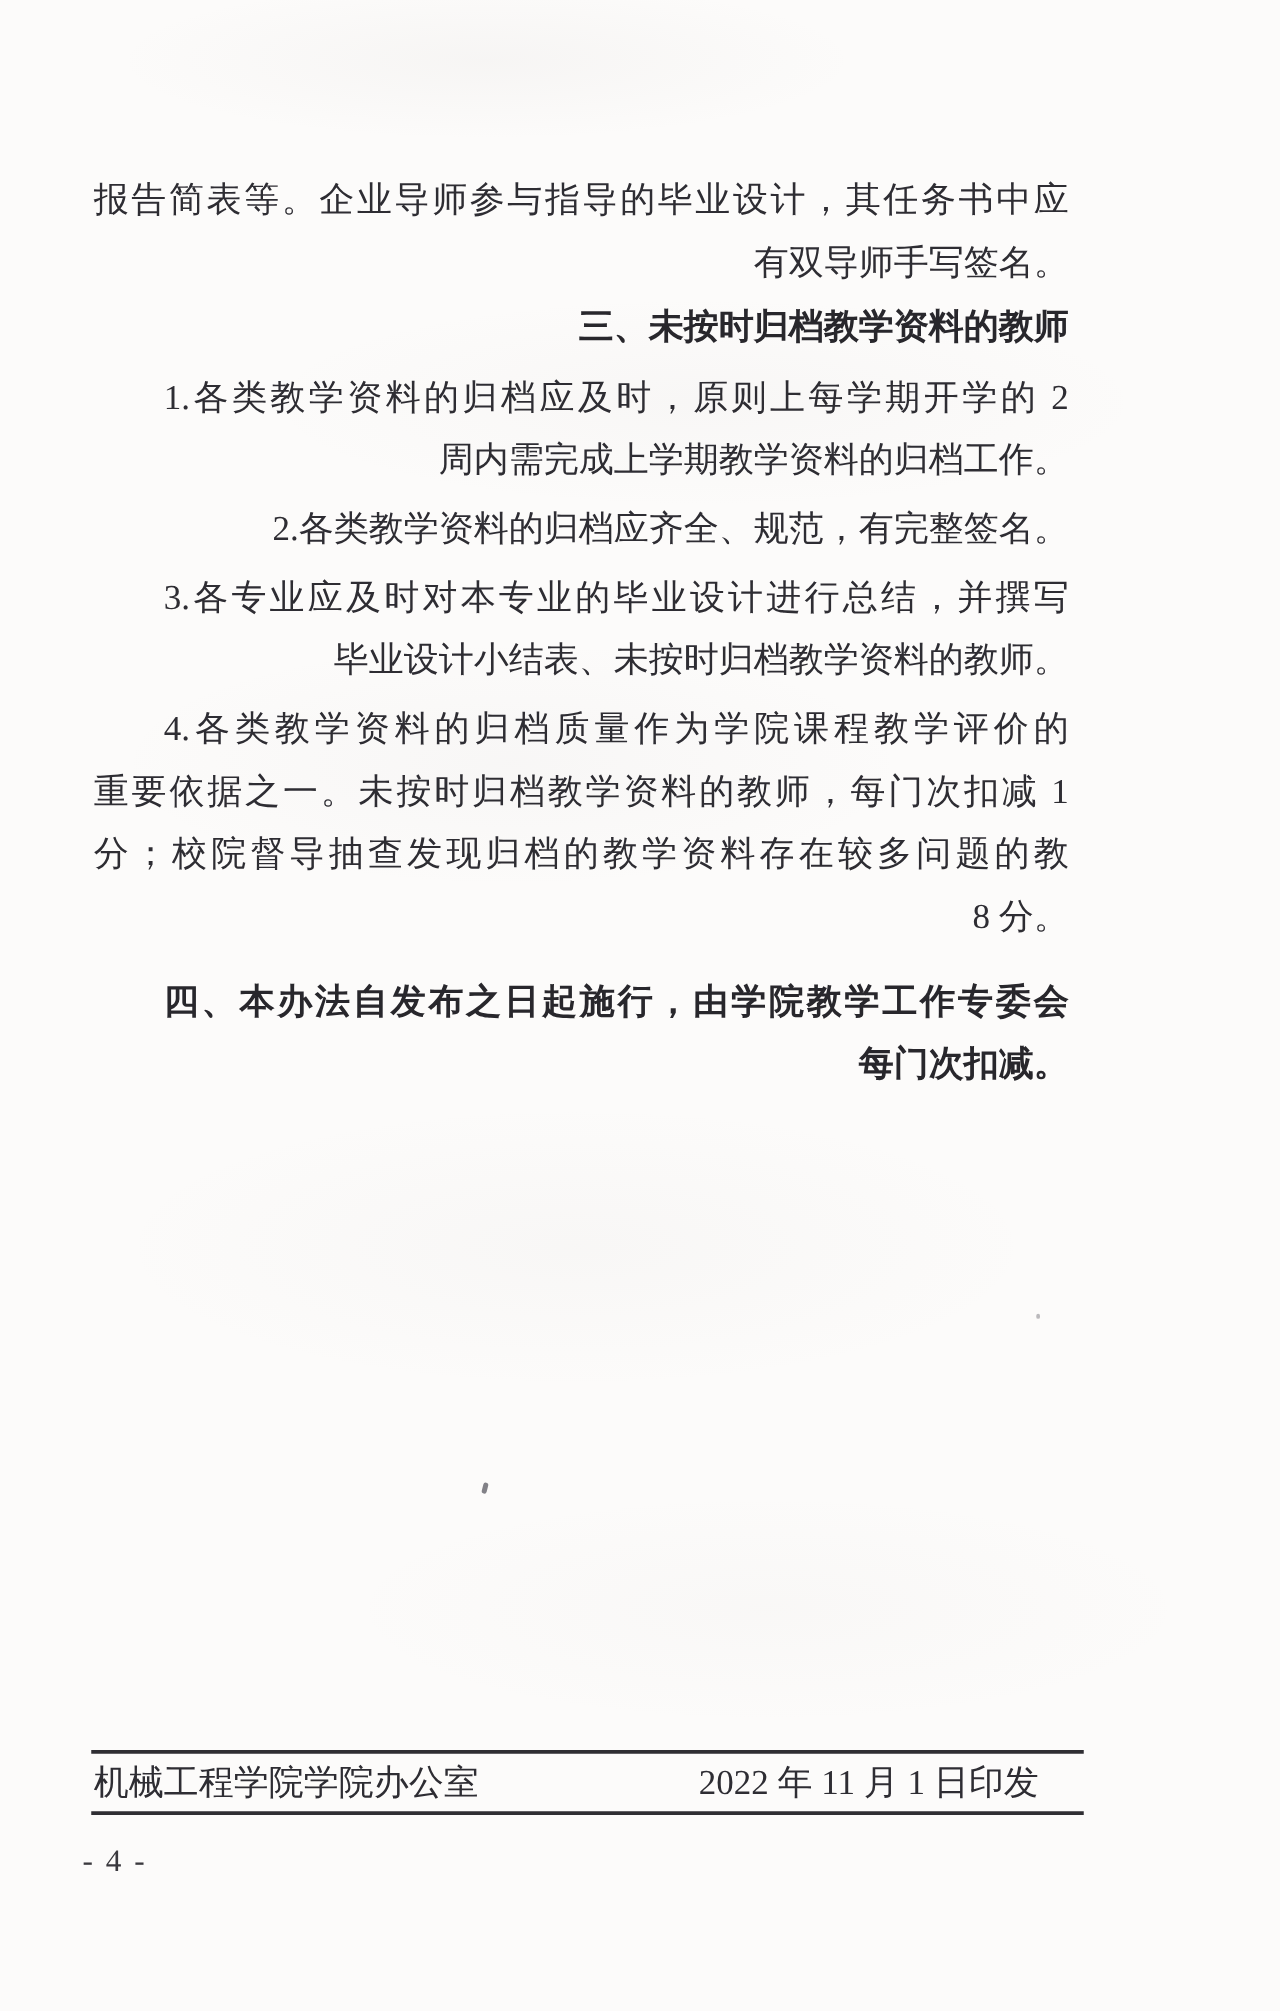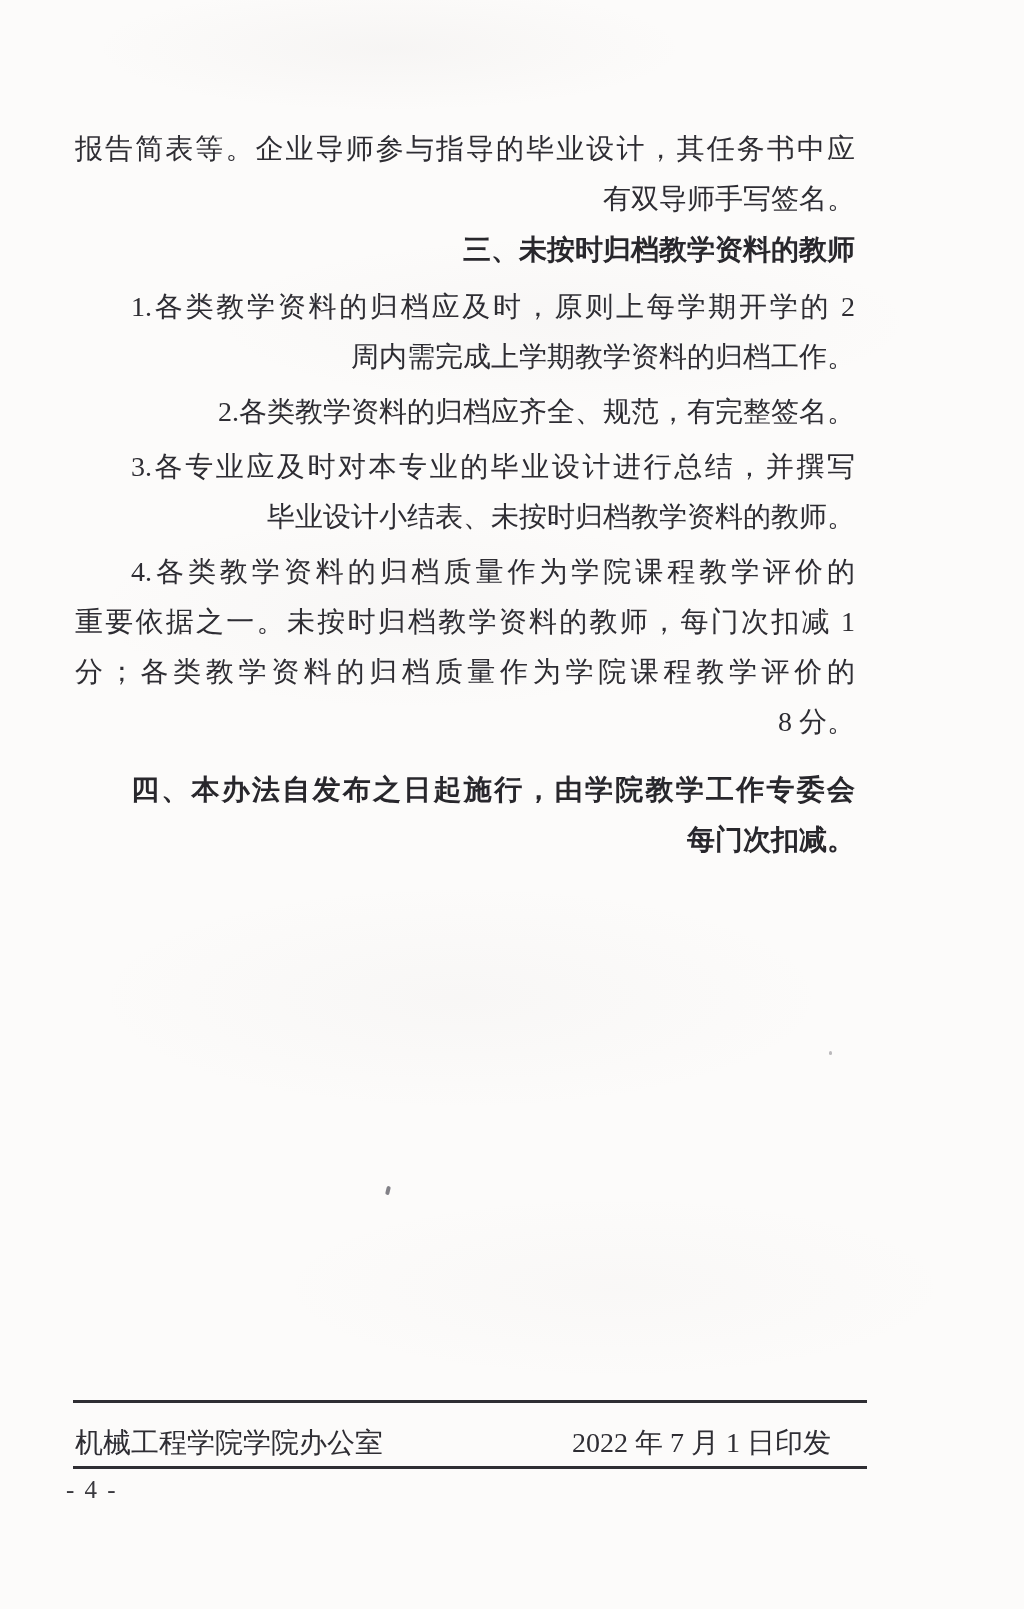--- a/index.html
+++ b/index.html
@@ -19,21 +19,21 @@
       radial-gradient(ellipse 420px 90px at 38% 3%, rgba(175,168,165,0.07), transparent 70%),
       radial-gradient(ellipse 500px 120px at 55% 20%, rgba(175,168,170,0.05), transparent 70%),
       radial-gradient(ellipse 450px 140px at 40% 38%, rgba(170,165,168,0.05), transparent 70%),
       radial-gradient(ellipse 520px 160px at 45% 62%, rgba(175,170,168,0.05), transparent 70%),
       radial-gradient(ellipse 480px 130px at 60% 80%, rgba(175,168,165,0.04), transparent 70%),
       #fcfbfa;
   }
   .content {
     position: absolute;
     left: 75px;
-    top: 124px;
+    top: 136px;
     width: 780px;
   }
   .block { margin: 0 0 5px 0; }
   .block[data-name="intro-paragraph"] { margin-bottom: 1px; }
   .block[data-name="heading-3"] { margin-bottom: 7px; }
   .block[data-name="heading-4"] { margin-top: 18px; }
   .line {
     font-size: 28px;
     line-height: 50px;
     white-space: nowrap;
@@ -60,21 +60,20 @@
     border-bottom: 3px solid #2f2e33;
   }
   .footer-row {
     height: 46px;
     display: flex;
     align-items: center;
     justify-content: space-between;
     font-size: 28px;
     padding: 0 36px 0 2px;
     box-sizing: border-box;
-    margin-top: 17px;
   }
   .page-number {
     position: absolute;
     left: 66px;
     top: 1476px;
     font-size: 25px;
     letter-spacing: 2px;
     color: #3a393e;
   }
   .speck {
@@ -113,33 +112,33 @@
       <div class="block body" data-name="item-2">
         <div class="line first" data-name="text-line">2.各类教学资料的归档应齐全、规范，有完整签名。</div>
       </div>
       <div class="block body" data-name="item-3">
         <div class="line full first" data-name="text-line">3.各专业应及时对本专业的毕业设计进行总结，并撰写</div>
         <div class="line" data-name="text-line">毕业设计小结表、未按时归档教学资料的教师。</div>
       </div>
       <div class="block body" data-name="item-4">
         <div class="line full first" data-name="text-line">4.各类教学资料的归档质量作为学院课程教学评价的</div>
         <div class="line full" data-name="text-line">重要依据之一。未按时归档教学资料的教师，每门次扣减 1</div>
-        <div class="line full" data-name="text-line">分；各类教学资料的归档质量作为学院课程教学评价的</div>
+        <div class="line full" data-name="text-line">分；校院督导抽查发现归档的教学资料存在较多问题的教</div>
         <div class="line" data-name="text-line">8 分。</div>
       </div>
       <div class="block heading" data-name="heading-4">
         <div class="line full first" data-name="text-line">四、本办法自发布之日起施行，由学院教学工作专委会</div>
         <div class="line" data-name="text-line">每门次扣减。</div>
       </div>
     </div>
 
   <div class="speck speck-1" data-name="scan-speck"></div>
   <div class="speck speck-2" data-name="scan-speck"></div>
 
   <div class="footer" data-name="document-footer">
     <div class="footer-row" data-name="footer-row">
       <span data-name="footer-issuer">机械工程学院学院办公室</span>
-      <span data-name="footer-print-date">2022 年 7 月 1 日印发</span>
+      <span data-name="footer-print-date">2022 年 11 月 1 日印发</span>
     </div>
   </div>
 
   <div class="page-number" data-name="page-number">- 4 -</div>
 </div>
 
 </body></html>

